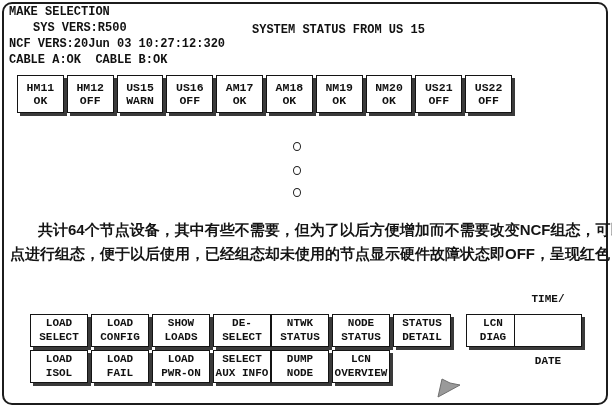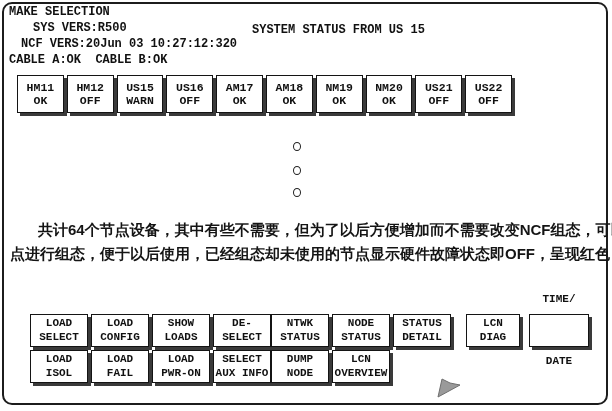--- a/index.html
+++ b/index.html
@@ -8,21 +8,21 @@
     font-family:"Liberation Mono","DejaVu Sans Mono",monospace;
     color:#111; overflow:hidden; box-sizing:border-box;text-align:right;
   }
   .frame {
     position:absolute; left:2px; top:2px; right:4px; bottom:6px;
     border:2px solid #1c1c1c; border-radius:10px; pointer-events:none;
   }
   .txt { position:absolute; white-space:pre; font-weight:bold; font-size:12px; }
   .t-title   { left:9px;  top:5px; }
   .t-sys     { left:9px;  top:21px;margin-left:24px; }
-  .t-ncf     { left:9px;  top:37px;margin-left:12px; }
+  .t-ncf     { left:9px;  top:37px; }
   .t-cable   { left:9px;  top:53px; }
   .t-status  { left:228px; top:23px;margin-left:24px; }
   .t-date    { right:13px; top:7px; font-size:10px; }
 
   .node-row {
     position:absolute; left:17px; top:75px; width:495px;
     display:flex; gap:3px;
   }
   .node-box {
     flex:1; height:36px; background:#fff; border:1.5px solid #141414;
@@ -48,21 +48,21 @@
   .keys-left, .keys-mid { position:absolute; top:314px; display:grid; gap:3px; }
   .keys-left { left:18px;  grid-template-columns:repeat(4,58px); grid-auto-rows:33px;padding-left:12px; }
   .keys-mid  { left:271px; grid-template-columns:repeat(3,58px); grid-auto-rows:33px; }
   .key {
     background:#fff; border:1.5px solid #141414; box-shadow:3px 3px 0 #3a3a3a;
     display:flex; flex-direction:column; align-items:center; justify-content:center;
     font-size:11px; font-weight:bold; line-height:13.5px; white-space:pre;
     box-sizing:border-box; cursor:default;
   }
   .key-lcn-diag  { position:absolute; left:466px; top:314px; width:54px; height:33px; }
-  .key-timedate  { position:absolute; left:529px; top:314px; width:60px; height:33px;gap:48px; }
+  .key-timedate  { position:absolute; left:514px; top:314px; width:68px; height:33px;gap:48px; }
 
   .cursor { position:absolute; left:436px; top:377px; width:28px; height:22px; }
 </style>
 </head>
 <body>
 
 <div class="screen">
   <div class="frame"></div>
 
   <div class="txt t-title">MAKE SELECTION</div>

